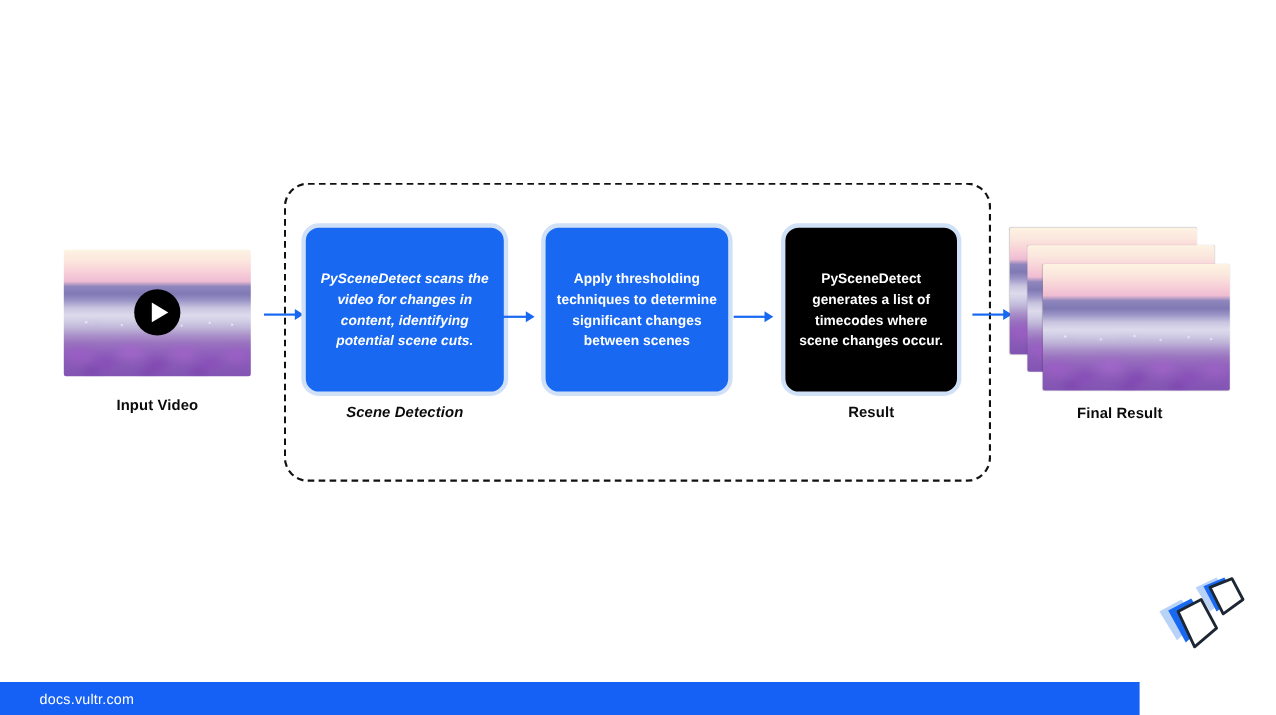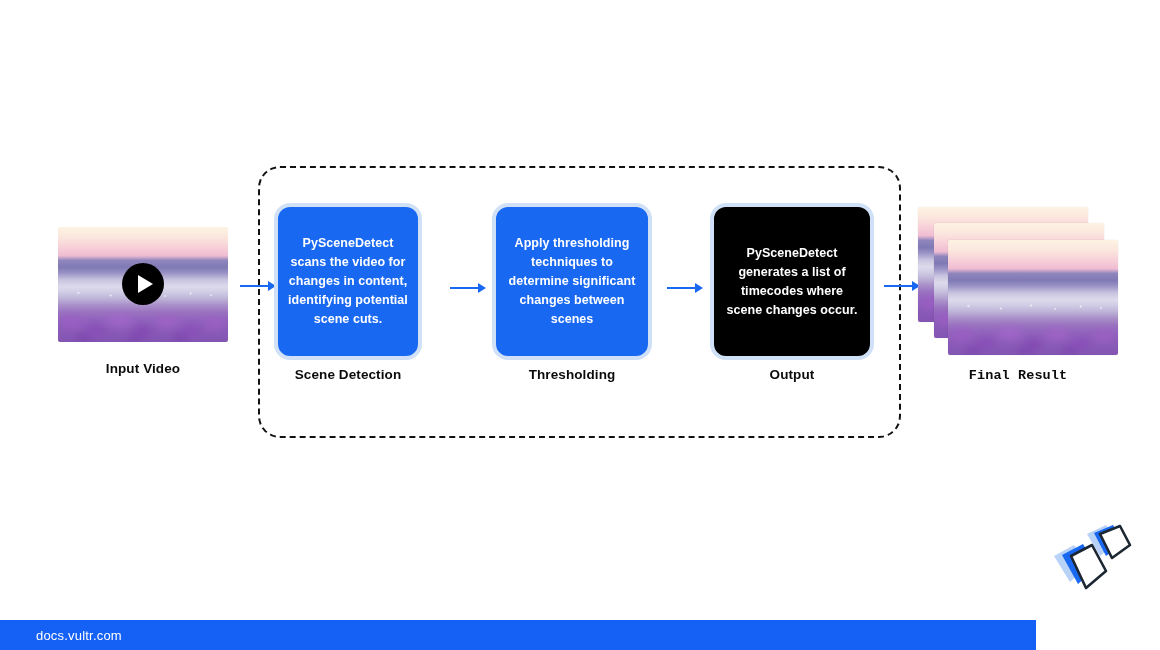--- a/index.html
+++ b/index.html
@@ -145,23 +145,23 @@
   .step-box.muted   { background: #000000; }
   .step-text {
     color: #ffffff;
     font-size: 12.5px;
     font-weight: bold;
     line-height: 19px;
     letter-spacing: .05px;
   }
   .step-label { margin-top: 4px; }
 
-  #step-1 { left: 274px; top: 203px; width: 148px; }
+  #step-1 { left: 274px; top: 203px; width: 188px; font-style: italic; }
   #step-1 .step-box { height: 157px; }
-  #step-2 { left: 492px; top: 203px; width: 160px; }
+  #step-2 { left: 492px; top: 203px; width: 174px; }
   #step-2 .step-box { height: 157px; }
   #step-3 { left: 710px; top: 203px; width: 164px; }
   #step-3 .step-box { height: 157px; }
 
   
   .arrow {
     position: absolute;
     height: 14px;
   }
   .arrow .shaft {
@@ -192,21 +192,20 @@
   #arrow-output .shaft { width: 30px; }
   #arrow-output .head  { left: 28px; }
 
   
   #final-result-group {
     position: absolute;
     left: 918px;
     top: 207px;
     width: 200px;
     text-align: center;
-    font-family: Liberation Mono, monospace;
   }
   #final-result-stack {
     position: relative;
     width: 200px;
     height: 160px;
   }
   #final-result-stack .photo {
     position: absolute;
     width: 170px;
     height: 115px;
@@ -276,33 +275,32 @@
 
   <div class="arrow" id="arrow-1-2">
     <div class="shaft"></div>
     <div class="head"></div>
   </div>
 
   <div class="step" id="step-2">
     <div class="step-box primary">
       <div class="step-text">Apply thresholding techniques to determine significant changes between scenes</div>
     </div>
-    <div class="caption step-label">Thresholding</div>
   </div>
 
   <div class="arrow" id="arrow-2-3">
     <div class="shaft"></div>
     <div class="head"></div>
   </div>
 
   <div class="step" id="step-3">
     <div class="step-box muted">
       <div class="step-text">PySceneDetect generates a list of timecodes where scene changes occur.</div>
     </div>
-    <div class="caption step-label">Output</div>
+    <div class="caption step-label">Result</div>
   </div>
 
   <div class="arrow" id="arrow-output">
     <div class="shaft"></div>
     <div class="head"></div>
   </div>
 
   <div id="final-result-group">
     <div id="final-result-stack">
       <div class="photo" id="final-photo-1">

